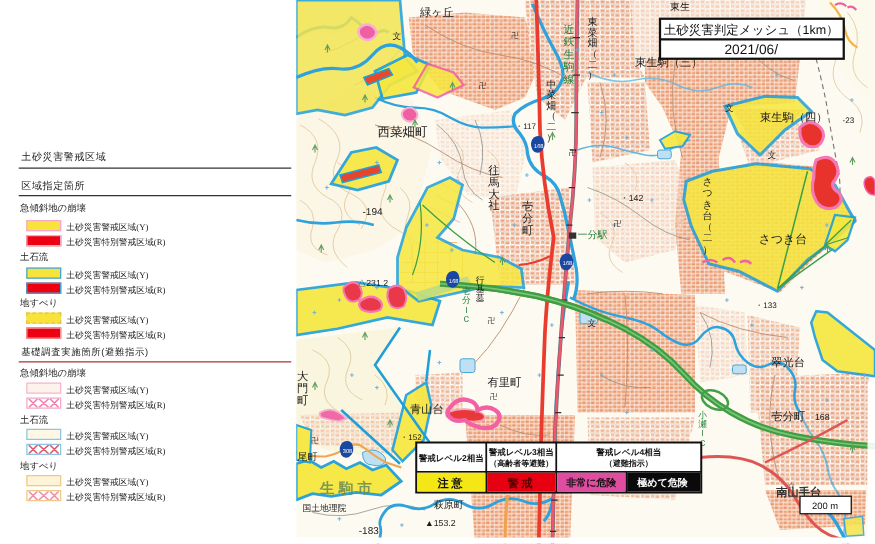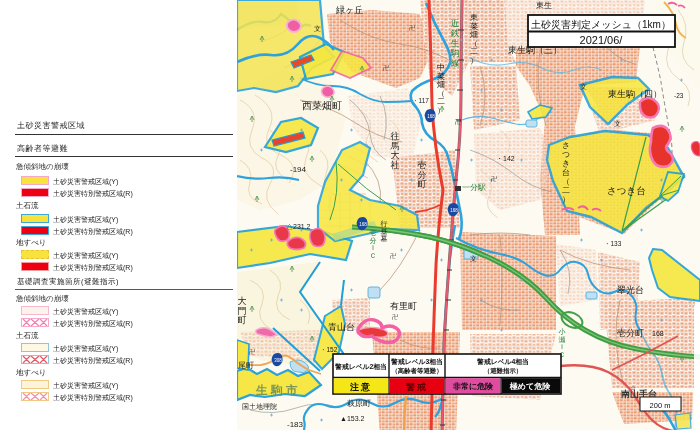--- a/index.html
+++ b/index.html
@@ -1,33 +1,33 @@
 <!DOCTYPE html>
 <html lang="ja"><head>
 <meta charset="utf-8">
 <style>
   html,body{margin:0;padding:0;}
   body{width:700px;height:435px;background:#ffffff;font-family:"Liberation Sans",sans-serif;overflow:hidden;}
   .page{position:relative;width:700px;height:435px;background:#ffffff;}
   .leg{position:absolute;left:0;top:0;width:237px;height:435px;background:#ffffff;padding-left:36px;}
   .lt{position:absolute;font-size:8px;color:#222;letter-spacing:0.5px;}
-  .li{position:absolute;font-size:7px;color:#222;white-space:nowrap;}
+  .li{position:absolute;font-size:7px;color:#222;white-space:nowrap;font-family:Liberation Serif, serif;}
   .hr{position:absolute;left:15px;width:218px;border-top:1.4px solid #333;}
   .sw{position:absolute;left:21px;width:26px;height:7px;}
 </style>
 </head>
 <body>
 <div class="page">
 
   <div class="leg">
 
     <div class="lt" style="left:17px;top:120px;">土砂災害警戒区域</div>
     <div class="hr" style="top:134px;"></div>
 
-    <div class="lt" style="left:17px;top:143px;">高齢者等避難</div>
+    <div class="lt" style="left:17px;top:143px;">区域指定箇所</div>
     <div class="hr" style="top:156px;"></div>
 
     <div class="li" style="left:16px;top:162px;font-size:7.5px;">急傾斜地の崩壊</div>
 
     <div class="sw" style="top:176px;background:#f8e33c;border:1.4px solid #f5a8c8;"></div>
     <div class="li" style="left:53px;top:177px;">土砂災害警戒区域(Y)</div>
 
     <div class="sw" style="top:188px;background:#ec0012;border:1.4px solid #f5a8c8;"></div>
     <div class="li" style="left:53px;top:189px;">土砂災害特別警戒区域(R)</div>
 

